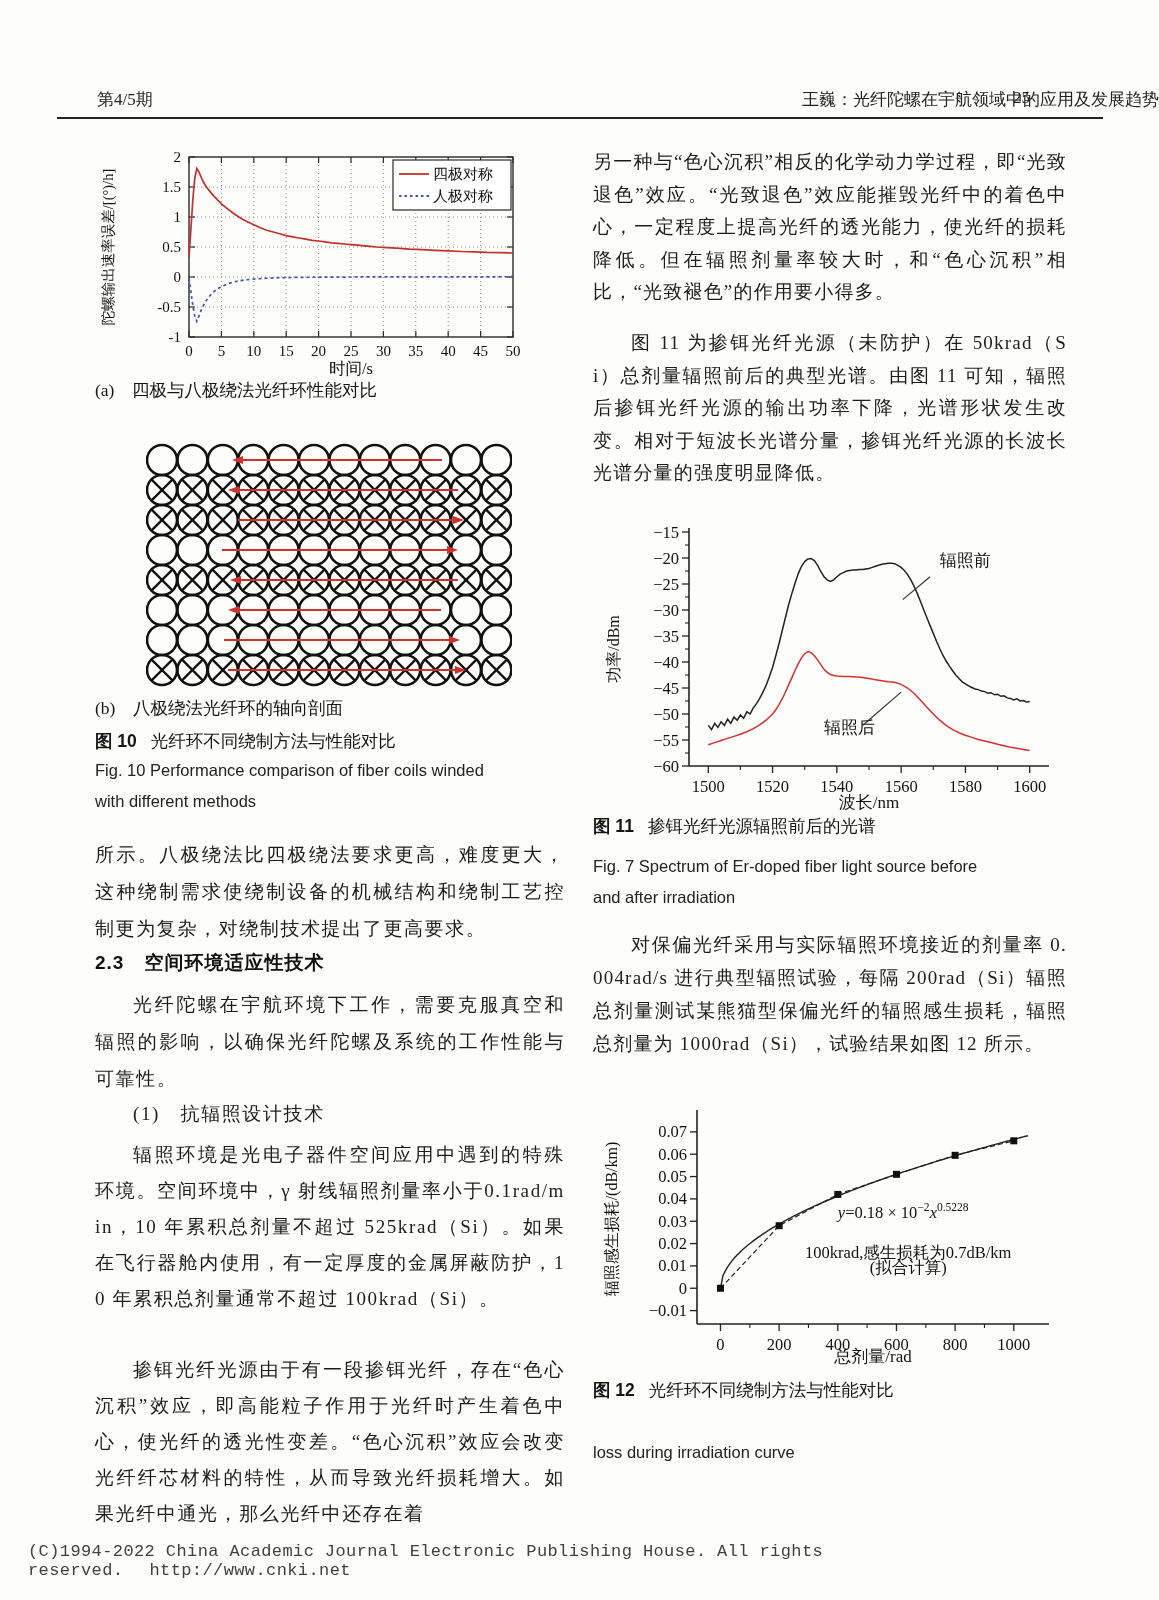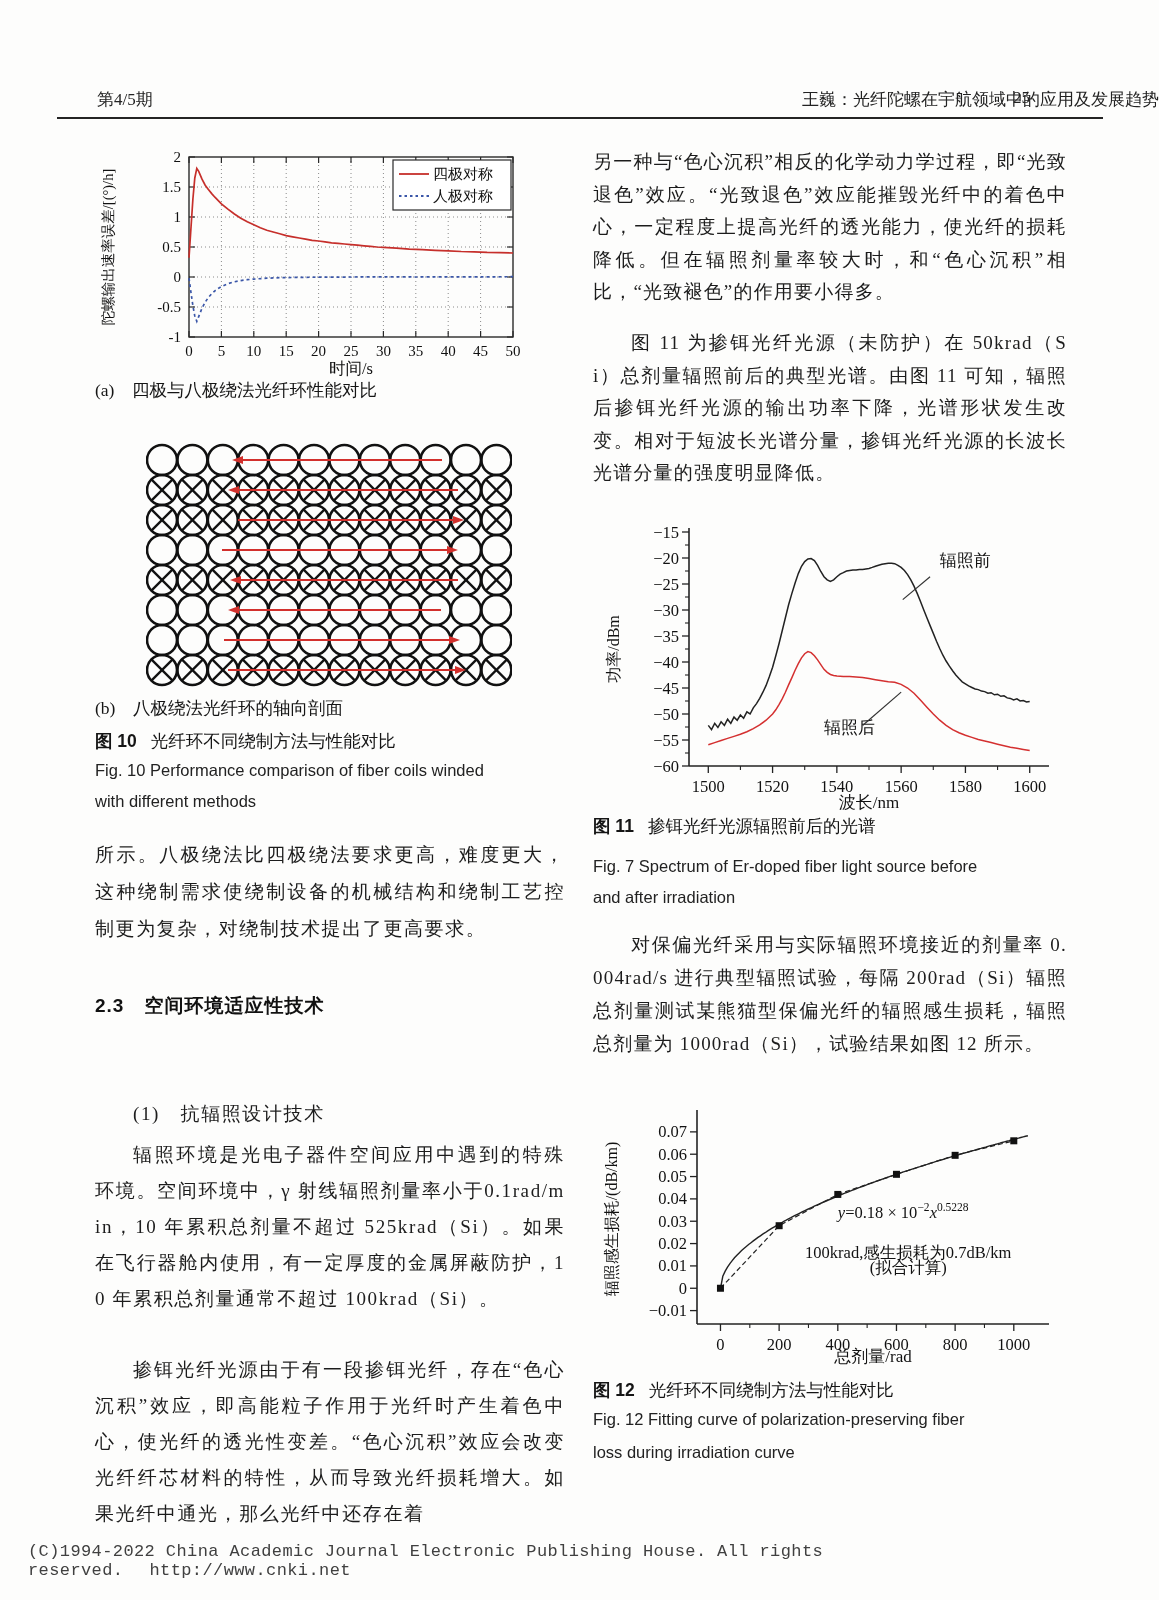--- a/index.html
+++ b/index.html
@@ -11,21 +11,21 @@
   .rule{left:57px;top:117px;width:1046px;height:2px;background:#242424;}
   .para{font-size:19px;line-height:37px;text-align:justify;word-break:break-all;
         letter-spacing:1.6px;color:#1c1c1c;}
   .para-r{line-height:32.5px;letter-spacing:1.2px;}
   .indent{text-indent:2em;}
   .cap{font-size:17.5px;text-align:left;color:#151515;}
   .cap-en{font-family:"Liberation Sans","DejaVu Sans",sans-serif;font-size:16.5px;color:#222;}
   .cap-prefix{font-family:"Liberation Sans","DejaVu Sans",sans-serif;font-weight:700;}
   .cap-gap{display:inline-block;width:14px;}
   .h-sec{font-family:"Liberation Sans","DejaVu Sans",sans-serif;font-weight:700;
-         font-size:19px;color:#111;letter-spacing:1px;margin-top:43px;}
+         font-size:19px;color:#111;letter-spacing:1px;}
   .h-item{font-size:19px;text-indent:2em;letter-spacing:1.6px;}
   .footer{font-size:17px;color:#404040;letter-spacing:.4px;
           font-family:Liberation Mono, monospace;}
   .footer .url{margin-left:26px;}
   svg text{font-family:"Liberation Serif","DejaVu Serif",serif;}
 </style>
 </head>
 <body>
 
 <div class="page">
@@ -334,20 +334,21 @@
   <div class="abs cap" style="left:95px;top:729px;width:470px;">
     <span class="cap-prefix">图 10</span><span class="cap-gap"></span><span>光纤环不同绕制方法与性能对比</span>
   </div>
   <div class="abs cap cap-en" style="left:95px;top:761px;width:470px;">Fig. 10   Performance comparison of fiber coils winded</div>
   <div class="abs cap cap-en" style="left:95px;top:792px;width:470px;">with different methods</div>
 
   <div class="abs para" style="left:95px;top:836px;width:470px;">所示。八极绕法比四极绕法要求更高，难度更大，这种绕制需求使绕制设备的机械结构和绕制工艺控制更为复杂，对绕制技术提出了更高要求。</div>
 
   <div class="abs h-sec" style="left:95px;top:950px;">2.3　空间环境适应性技术</div>
 
+  <div class="abs para indent" style="left:95px;top:986px;width:470px;">光纤陀螺在宇航环境下工作，需要克服真空和辐照的影响，以确保光纤陀螺及系统的工作性能与可靠性。</div>
 
   <div class="abs h-item" style="left:95px;top:1101px;width:470px;">(1)　抗辐照设计技术</div>
 
   <div class="abs para indent" style="left:95px;top:1137px;width:470px;line-height:36px;">辐照环境是光电子器件空间应用中遇到的特殊环境。空间环境中，γ 射线辐照剂量率小于0.1rad/min，10 年累积总剂量不超过 525krad（Si）。如果在飞行器舱内使用，有一定厚度的金属屏蔽防护，10 年累积总剂量通常不超过 100krad（Si）。</div>
 
   <div class="abs para indent" style="left:95px;top:1352px;width:470px;line-height:36px;">掺铒光纤光源由于有一段掺铒光纤，存在“色心沉积”效应，即高能粒子作用于光纤时产生着色中心，使光纤的透光性变差。“色心沉积”效应会改变光纤纤芯材料的特性，从而导致光纤损耗增大。如果光纤中通光，那么光纤中还存在着</div>
 
   <div class="abs para para-r" style="left:593px;top:146px;width:474px;">另一种与“色心沉积”相反的化学动力学过程，即“光致退色”效应。“光致退色”效应能摧毁光纤中的着色中心，一定程度上提高光纤的透光能力，使光纤的损耗降低。但在辐照剂量率较大时，和“色心沉积”相比，“光致褪色”的作用要小得多。</div>
 
   <div class="abs para para-r indent" style="left:593px;top:327px;width:474px;">图 11 为掺铒光纤光源（未防护）在 50krad（Si）总剂量辐照前后的典型光谱。由图 11 可知，辐照后掺铒光纤光源的输出功率下降，光谱形状发生改变。相对于短波长光谱分量，掺铒光纤光源的长波长光谱分量的强度明显降低。</div>
@@ -468,20 +469,19 @@
       <text x="240.8" y="117.88297872340426" font-size="16.5" fill="#111"><tspan font-style="italic">y</tspan><tspan>=0.18 × 10</tspan><tspan dy="-7" font-size="11.5">−2</tspan><tspan dy="7" font-style="italic">x</tspan><tspan dy="-7" font-size="11.5">0.5228</tspan></text>
       <text x="311.2" y="158.09574468085106" text-anchor="middle" font-size="16.5" fill="#111">100krad,感生损耗为0.7dB/km</text>
       <text x="311.2" y="173.06382978723406" text-anchor="middle" font-size="16.5" fill="#111">(拟合计算)</text>
       <text x="276" y="262" text-anchor="middle" font-size="17" fill="#111">总剂量/rad</text>
       <text x="20" y="119" text-anchor="middle" font-size="16" fill="#111" transform="rotate(-90 20 119)">辐照感生损耗/(dB/km)</text>
     </svg>
 
   <div class="abs cap" style="left:593px;top:1378px;width:474px;">
     <span class="cap-prefix">图 12</span><span class="cap-gap"></span><span>光纤环不同绕制方法与性能对比</span>
   </div>
-  <div class="abs cap cap-en" style="left:593px;top:1410px;width:474px;">Fig. 12   Fitting curve of polarization-preserving fiber</div>
   <div class="abs cap cap-en" style="left:593px;top:1443px;width:474px;">loss during irradiation curve</div>
 
   <div class="abs footer" style="left:28px;top:1542px;width:1110px;">
     <span>(C)1994-2022 China Academic Journal Electronic Publishing House. All rights reserved.</span><span class="url">http://www.cnki.net</span>
   </div>
 
 </div>
 
 </body></html>

